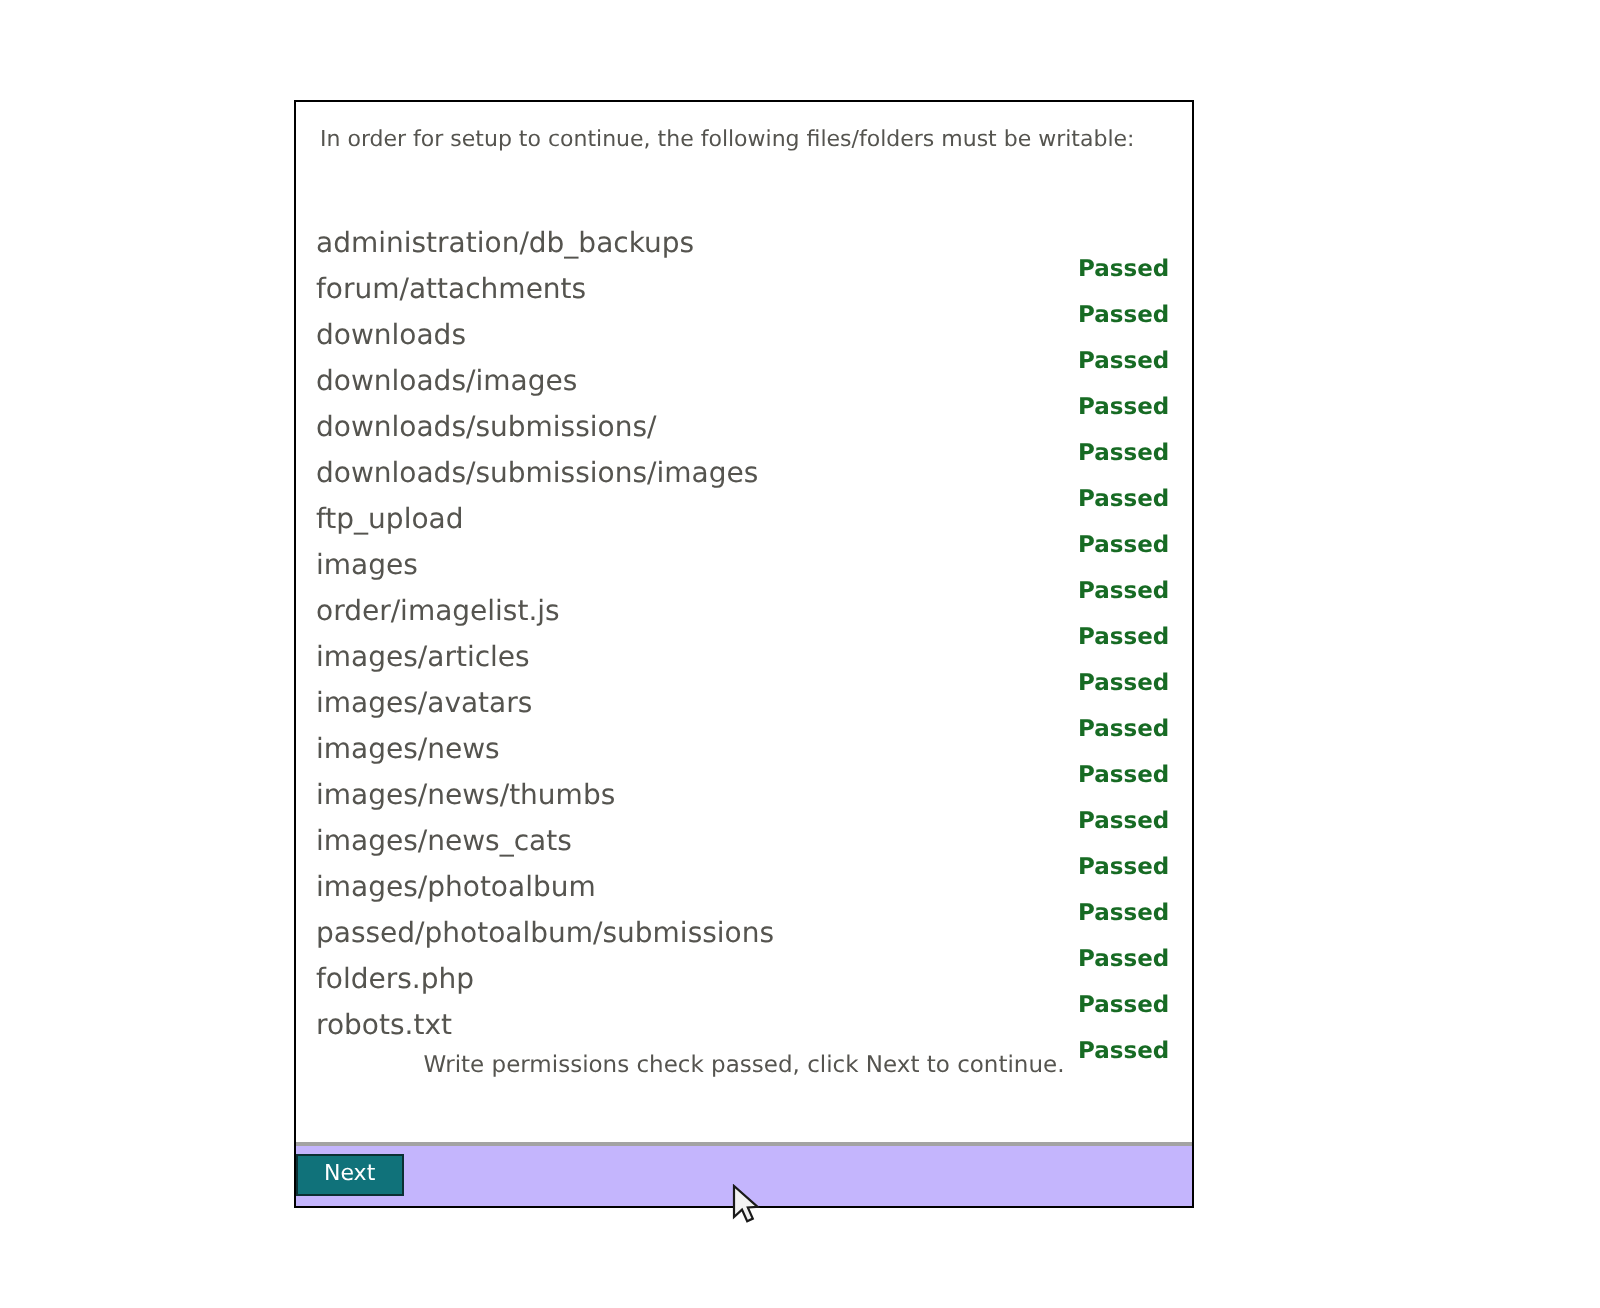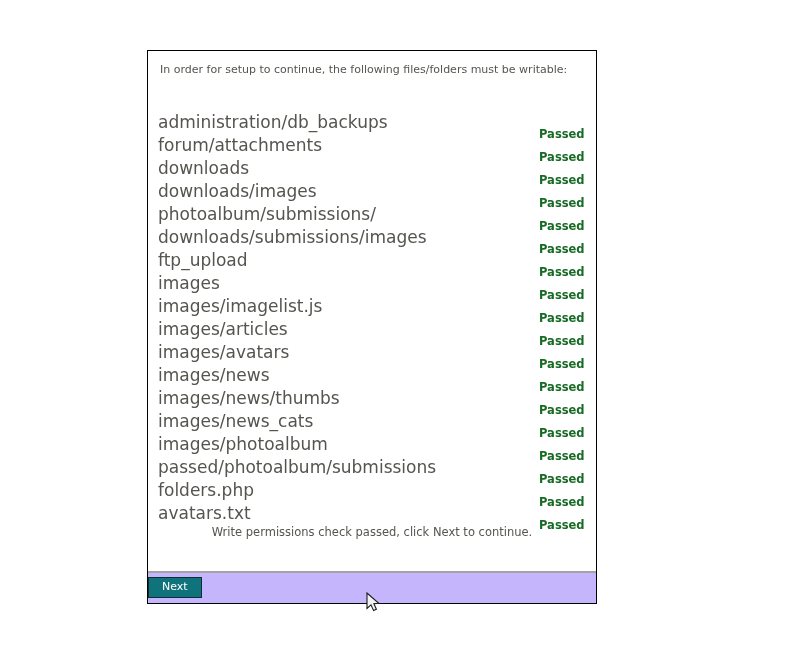--- a/index.html
+++ b/index.html
@@ -76,21 +76,21 @@
   .perm-row {
     position: relative;
     height: 23px;
     line-height: 23px;
     white-space: nowrap;
   }
   .perm-path {
     position: absolute;
     left: 10px;
     top: 0;
-    font-size: 17px;
+    font-size: 14px;
     color: #55544f;
   }
   .perm-status {
     position: absolute;
     left: 391px;
     top: 0;
     font-size: 11.5px;
     font-weight: bold;
     color: #176b24;
     margin-top: 12px;
@@ -164,37 +164,37 @@
         </div>
         <div class="perm-row">
           <span class="perm-path">downloads</span>
           <span class="perm-status">Passed</span>
         </div>
         <div class="perm-row">
           <span class="perm-path">downloads/images</span>
           <span class="perm-status">Passed</span>
         </div>
         <div class="perm-row">
-          <span class="perm-path">photoalbum/submissions/</span>
+          <span class="perm-path">downloads/submissions/</span>
           <span class="perm-status">Passed</span>
         </div>
         <div class="perm-row">
           <span class="perm-path">downloads/submissions/images</span>
           <span class="perm-status">Passed</span>
         </div>
         <div class="perm-row">
           <span class="perm-path">ftp_upload</span>
           <span class="perm-status">Passed</span>
         </div>
         <div class="perm-row">
           <span class="perm-path">images</span>
           <span class="perm-status">Passed</span>
         </div>
         <div class="perm-row">
-          <span class="perm-path">images/imagelist.js</span>
+          <span class="perm-path">order/imagelist.js</span>
           <span class="perm-status">Passed</span>
         </div>
         <div class="perm-row">
           <span class="perm-path">images/articles</span>
           <span class="perm-status">Passed</span>
         </div>
         <div class="perm-row">
           <span class="perm-path">images/avatars</span>
           <span class="perm-status">Passed</span>
         </div>
@@ -216,21 +216,21 @@
         </div>
         <div class="perm-row">
           <span class="perm-path">passed/photoalbum/submissions</span>
           <span class="perm-status">Passed</span>
         </div>
         <div class="perm-row">
           <span class="perm-path">folders.php</span>
           <span class="perm-status">Passed</span>
         </div>
         <div class="perm-row">
-          <span class="perm-path">avatars.txt</span>
+          <span class="perm-path">robots.txt</span>
           <span class="perm-status">Passed</span>
         </div>
       </div>
 
     <div class="panel-summary">Write permissions check passed, click Next to continue.</div>
   </div>
 
   <div class="panel-footer">
     <button class="next-button">Next</button>
   </div>

